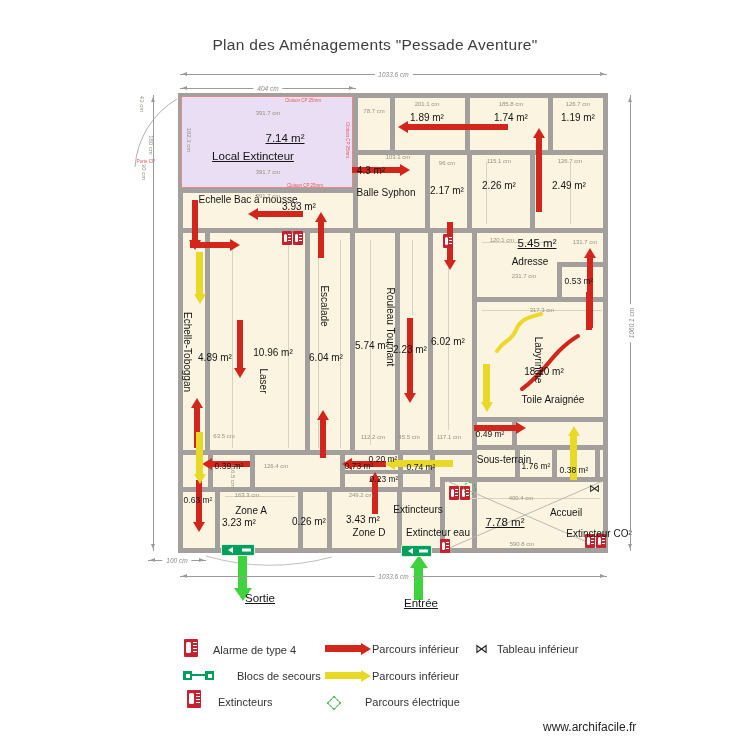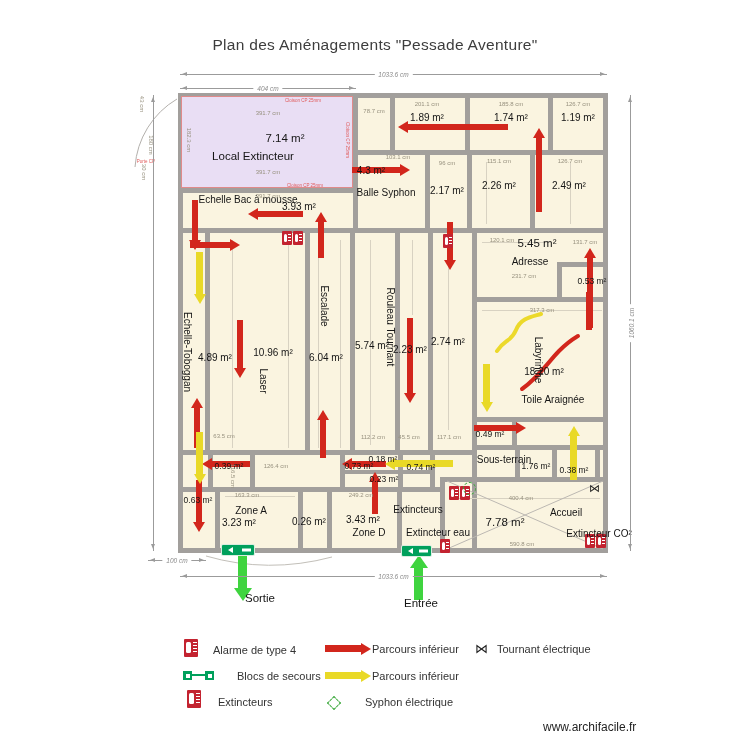--- a/index.html
+++ b/index.html
@@ -14,21 +14,21 @@
   .floor{position:absolute;left:178px;top:93px;width:430px;height:460px;
          background:#faf4e0;border:5px solid #a29f9c;box-sizing:border-box;}
   .wall{position:absolute;background:#a29f9c;}
   .proom{position:absolute;left:181px;top:96px;width:172px;height:92px;
          background:#e9def4;border:1px solid #e08a8a;box-sizing:border-box;}
   .thin{position:absolute;background:#d8d2c2;}
 
   
   .lbl{position:absolute;transform:translate(-50%,-50%);white-space:nowrap;
        font-size:10px;color:#151515;}
-  .lbl.big{font-size:11.5px;}
+  .lbl.big{font-size:11.5px;text-decoration:underline;}
   .lbl.sm{font-size:8.5px;}
   .lbl.vert{writing-mode:vertical-rl;}
   .dimtxt{position:absolute;transform:translate(-50%,-50%);font-size:6px;
           color:#97917f;white-space:nowrap;}
   .dimtxt.vert{writing-mode:vertical-rl;}
   .redtxt{position:absolute;transform:translate(-50%,-50%);font-size:4.5px;
           color:#e05b5b;white-space:nowrap;}
   .redtxt.vert{writing-mode:vertical-rl;}
 
   
@@ -224,40 +224,40 @@
     <span class="lbl" style="left:299px;top:206px">3.93 m²</span>
     <span class="lbl vert" style="left:187px;top:352px">Echelle-Toboggan</span>
     <span class="lbl" style="left:215px;top:357px">4.89 m²</span>
     <span class="lbl" style="left:273px;top:352px">10.96 m²</span>
     <span class="lbl vert" style="left:263px;top:381px">Laser</span>
     <span class="lbl vert" style="left:324px;top:306px">Escalade</span>
     <span class="lbl" style="left:326px;top:357px">6.04 m²</span>
     <span class="lbl vert" style="left:390px;top:327px">Rouleau Tournant</span>
     <span class="lbl" style="left:372px;top:345px">5.74 m²</span>
     <span class="lbl" style="left:410px;top:349px">2.23 m²</span>
-    <span class="lbl" style="left:448px;top:341px">2.74 m²</span>
+    <span class="lbl" style="left:448px;top:341px">6.02 m²</span>
     <span class="lbl big" style="left:537px;top:243px">5.45 m²</span>
     <span class="lbl" style="left:530px;top:261px">Adresse</span>
-    <span class="lbl sm" style="left:592px;top:281px">0.53 m²</span>
+    <span class="lbl sm" style="left:579px;top:281px">0.53 m²</span>
     <span class="lbl vert" style="left:538px;top:360px">Labyrinthe</span>
     <span class="lbl" style="left:544px;top:371px">18.20 m²</span>
     <span class="lbl" style="left:553px;top:399px">Toile Araignée</span>
     <span class="lbl sm" style="left:490px;top:434px">0.49 m²</span>
     <span class="lbl" style="left:504px;top:459px">Sous-terrain</span>
     <span class="lbl sm" style="left:536px;top:466px">1.76 m²</span>
     <span class="lbl sm" style="left:574px;top:470px">0.38 m²</span>
     <span class="lbl sm" style="left:229px;top:466px">0.39 m²</span>
     <span class="lbl sm" style="left:198px;top:500px">0.63 m²</span>
     <span class="lbl" style="left:251px;top:510px">Zone A</span>
     <span class="lbl" style="left:239px;top:522px">3.23 m²</span>
     <span class="lbl" style="left:309px;top:521px">0.26 m²</span>
     <span class="lbl" style="left:363px;top:519px">3.43 m²</span>
     <span class="lbl" style="left:369px;top:532px">Zone D</span>
     <span class="lbl" style="left:418px;top:509px">Extincteurs</span>
-    <span class="lbl sm" style="left:383px;top:459px">0.18 m²</span>
+    <span class="lbl sm" style="left:383px;top:459px">0.20 m²</span>
     <span class="lbl sm" style="left:359px;top:466px">0.73 m²</span>
     <span class="lbl sm" style="left:421px;top:467px">0.74 m²</span>
     <span class="lbl sm" style="left:384px;top:479px">0.23 m²</span>
     <span class="lbl" style="left:566px;top:512px">Accueil</span>
     <span class="lbl big" style="left:505px;top:522px">7.78 m²</span>
     <span class="lbl" style="left:438px;top:532px">Extincteur eau</span>
     <span class="lbl" style="left:599px;top:533px">Extincteur CO²</span>
     <span class="lbl big" style="left:260px;top:598px">Sortie</span>
     <span class="lbl big" style="left:421px;top:603px">Entrée</span>
   </div>
@@ -316,28 +316,28 @@
     <span class="dimtxt" style="left:276px;top:466px">126.4 cm</span>
   </div>
 </div>
 
 <div>
   <span class="fic lg" style="left:184px;top:639px"></span>
   <span class="leglbl" style="left:213px;top:644px">Alarme de type 4</span>
   <div class="a head-r" style="left:325px;top:645px;width:36px;height:7px"></div>
   <span class="leglbl" style="left:372px;top:643px">Parcours inférieur</span>
   <span class="bowtie" style="left:475px;top:642px;font-size:13px">⋈</span>
-  <span class="leglbl" style="left:497px;top:643px">Tournant électrique</span>
+  <span class="leglbl" style="left:497px;top:643px">Tableau inférieur</span>
 
   <span class="blk" style="left:183px;top:671px"></span>
   <span class="blkline" style="left:192px;top:674px"></span>
   <span class="blk" style="left:205px;top:671px"></span>
   <span class="leglbl" style="left:237px;top:670px">Blocs de secours</span>
   <div class="a ay head-r" style="left:325px;top:672px;width:36px;height:7px"></div>
   <span class="leglbl" style="left:372px;top:670px">Parcours inférieur</span>
 
   <span class="fic lg" style="left:187px;top:690px"></span>
   <span class="leglbl" style="left:218px;top:696px">Extincteurs</span>
   <span class="coupd" style="left:329px;top:698px"></span>
-  <span class="leglbl" style="left:365px;top:696px">Syphon électrique</span>
+  <span class="leglbl" style="left:365px;top:696px">Parcours électrique</span>
 </div>
 
 <div class="wm">www.archifacile.fr</div>
 
 </body></html>

